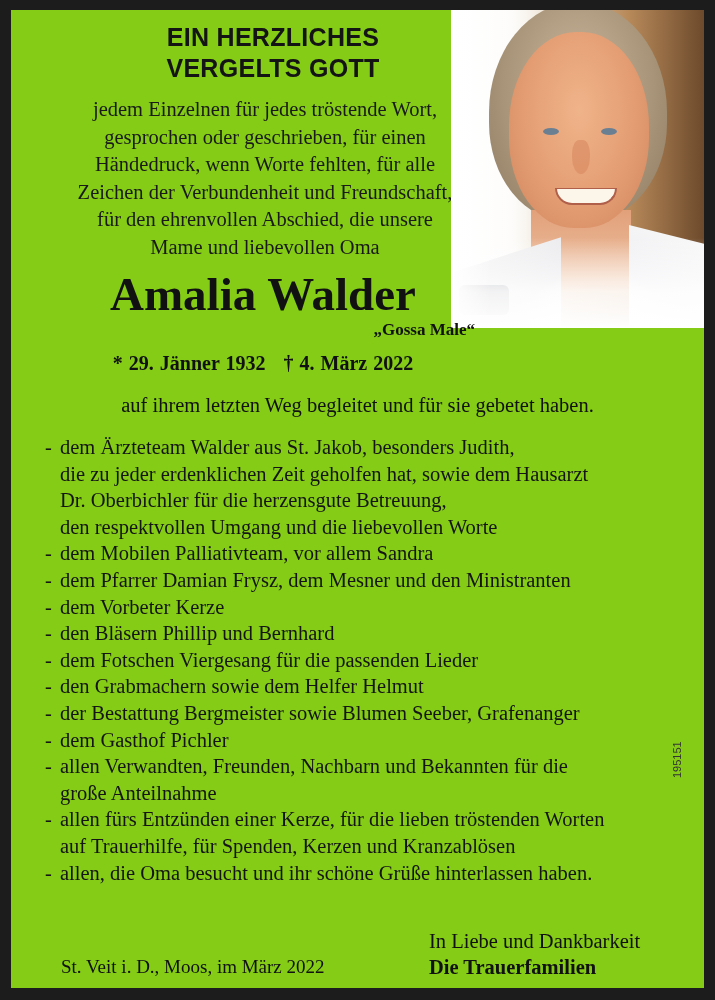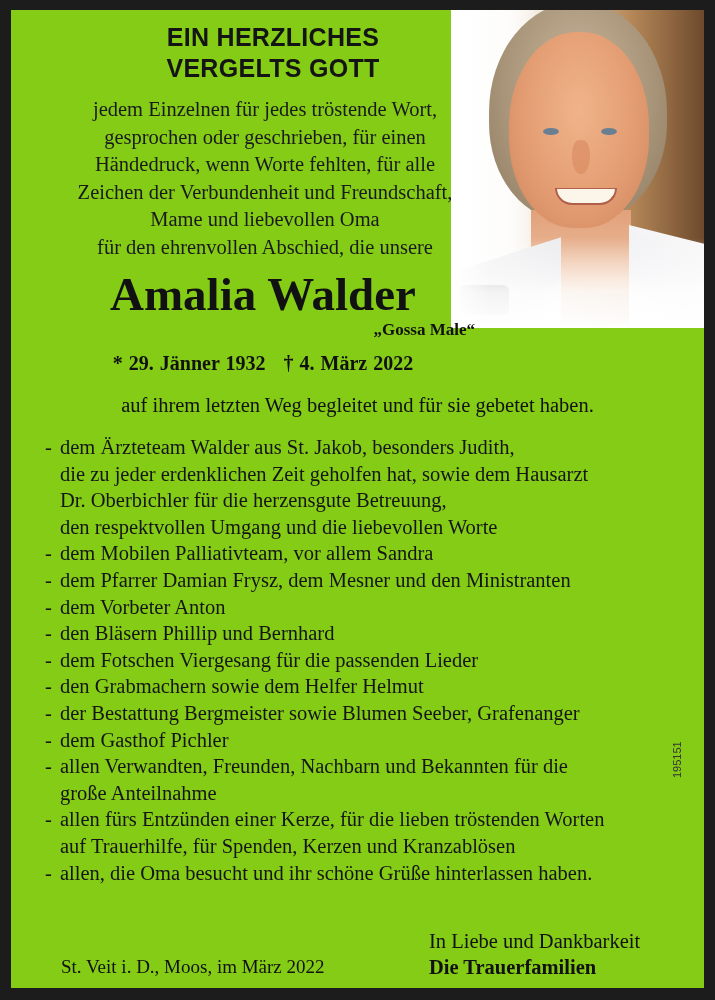--- a/index.html
+++ b/index.html
@@ -195,22 +195,22 @@
   <div class="headline">
     <div>EIN HERZLICHES</div>
     <div>VERGELTS GOTT</div>
   </div>
 
   <div class="intro" style="white-space: nowrap;">
     <div>jedem Einzelnen für jedes tröstende Wort,</div>
     <div>gesprochen oder geschrieben, für einen</div>
     <div>Händedruck, wenn Worte fehlten, für alle</div>
     <div>Zeichen der Verbundenheit und Freundschaft,</div>
+    <div>für den ehrenvollen Abschied, die unsere</div>
     <div>Mame und liebevollen Oma</div>
-    <div>für den ehrenvollen Abschied, die unsere</div>
   </div>
 
   <div class="name">Amalia Walder</div>
   <div class="nickname">„Gossa Male“</div>
   <div class="dates">
     <span>* 29. Jänner 1932</span><span class="gap"></span><span>† 4. März 2022</span>
   </div>
 
   <div class="closing-line" style="white-space: nowrap;">auf ihrem letzten Weg begleitet und für sie gebetet haben.</div>
 
@@ -233,21 +233,21 @@
     </div>
     <div class="item">
       <span class="dash">-</span>
       <span class="txt">
           <span>dem Pfarrer Damian Frysz, dem Mesner und den Ministranten</span>
         </span>
     </div>
     <div class="item">
       <span class="dash">-</span>
       <span class="txt">
-          <span>dem Vorbeter Anton</span>
+          <span>dem Vorbeter Kerze</span>
         </span>
     </div>
     <div class="item">
       <span class="dash">-</span>
       <span class="txt">
           <span>den Bläsern Phillip und Bernhard</span>
         </span>
     </div>
     <div class="item">
       <span class="dash">-</span>

